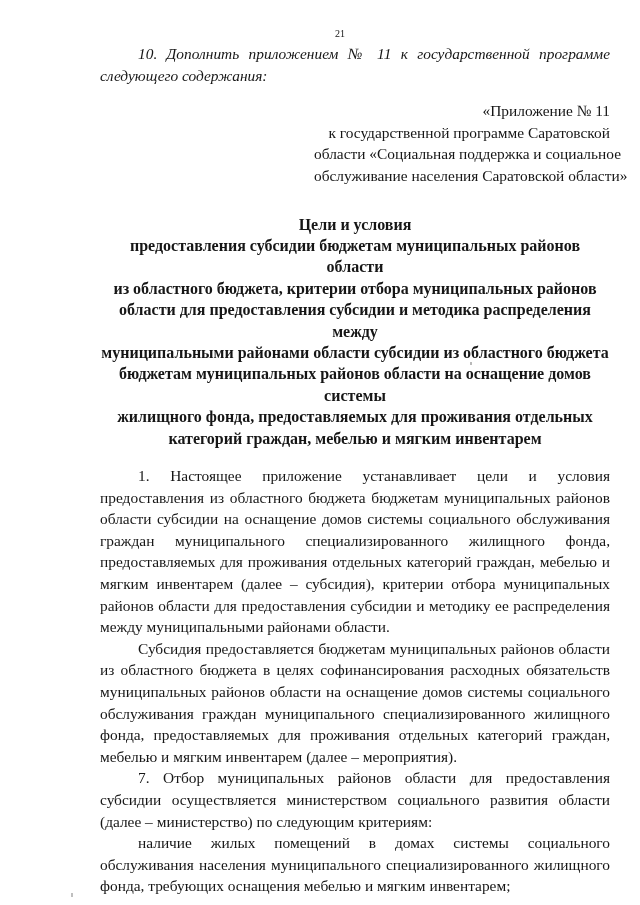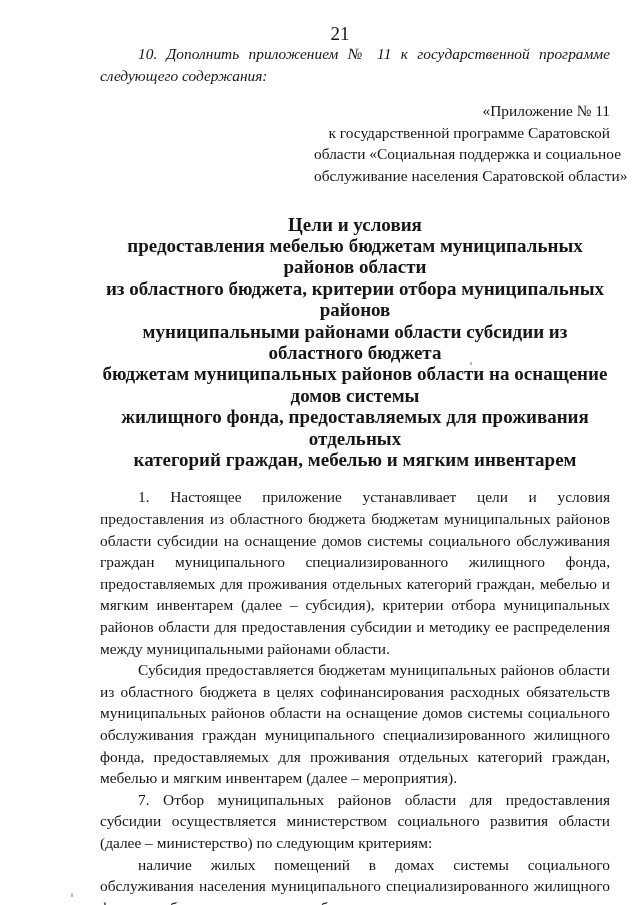--- a/index.html
+++ b/index.html
@@ -12,21 +12,21 @@
     width: 640px;
     height: 905px;
     background: #ffffff;
     color: #161616;
     font-family: "Liberation Serif", "DejaVu Serif", serif;
     overflow: hidden;
   }
   .page-number {
     margin-top: 25px;
     text-align: center;
-    font-size: 19px;
+    font-size: 10px;
     line-height: 18px;
     
     padding-left: 70px;
     padding-right: 30px;
   }
   .column {
     margin-left: 100px;
     margin-right: 30px; 
     font-size: 15.4px;
     line-height: 21.6px;
@@ -42,21 +42,21 @@
     width: 296px;
     text-align: right;
   }
   .annex-reference .ref-line {
     white-space: nowrap;
   }
   .doc-title {
     margin-top: 27px;
     text-align: center;
     font-weight: bold;
-    font-size: 19px;
+    font-size: 16px;
     line-height: 21.4px;
   }
   .body-text {
     margin-top: 16px;
   }
   .body-text p {
     margin: 0;
     text-align: justify;
     text-indent: 38px;
   }
@@ -80,22 +80,23 @@
 
     <div class="annex-reference">
       <div class="ref-line">«Приложение № 11</div>
       <div class="ref-line">к государственной программе Саратовской</div>
       <div class="ref-line">области «Социальная поддержка и социальное</div>
       <div class="ref-line">обслуживание населения Саратовской области»</div>
     </div>
 
     <div class="doc-title">
       <div>Цели и условия</div>
-      <div>предоставления мебелью бюджетам муниципальных районов области</div>
+      <div>предоставления субсидии бюджетам муниципальных районов области</div>
       <div>из областного бюджета, критерии отбора муниципальных районов</div>
+      <div>области для предоставления субсидии и методика распределения между</div>
       <div>муниципальными районами области субсидии из областного бюджета</div>
       <div>бюджетам муниципальных районов области на оснащение домов системы</div>
       <div>жилищного фонда, предоставляемых для проживания отдельных</div>
       <div>категорий граждан, мебелью и мягким инвентарем</div>
     </div>
 
     <div class="body-text">
       <p>1. Настоящее приложение устанавливает цели и условия предоставления из областного бюджета бюджетам муниципальных районов области субсидии на оснащение домов системы социального обслуживания граждан муниципального специализированного жилищного фонда, предоставляемых для проживания отдельных категорий граждан, мебелью и мягким инвентарем (далее – субсидия), критерии отбора муниципальных районов области для предоставления субсидии и методику ее распределения между муниципальными районами области.</p>
       <p>Субсидия предоставляется бюджетам муниципальных районов области из областного бюджета в целях софинансирования расходных обязательств муниципальных районов области на оснащение домов системы социального обслуживания граждан муниципального специализированного жилищного фонда, предоставляемых для проживания отдельных категорий граждан, мебелью и мягким инвентарем (далее – мероприятия).</p>
       <p>7. Отбор муниципальных районов области для предоставления субсидии осуществляется министерством социального развития области (далее – министерство) по следующим критериям:</p>

